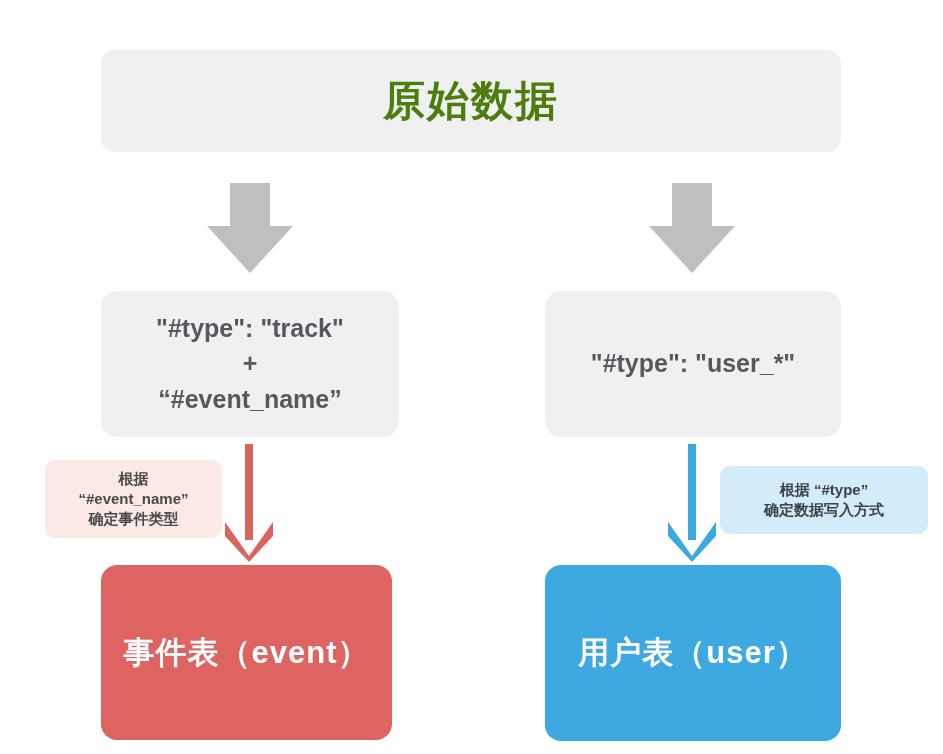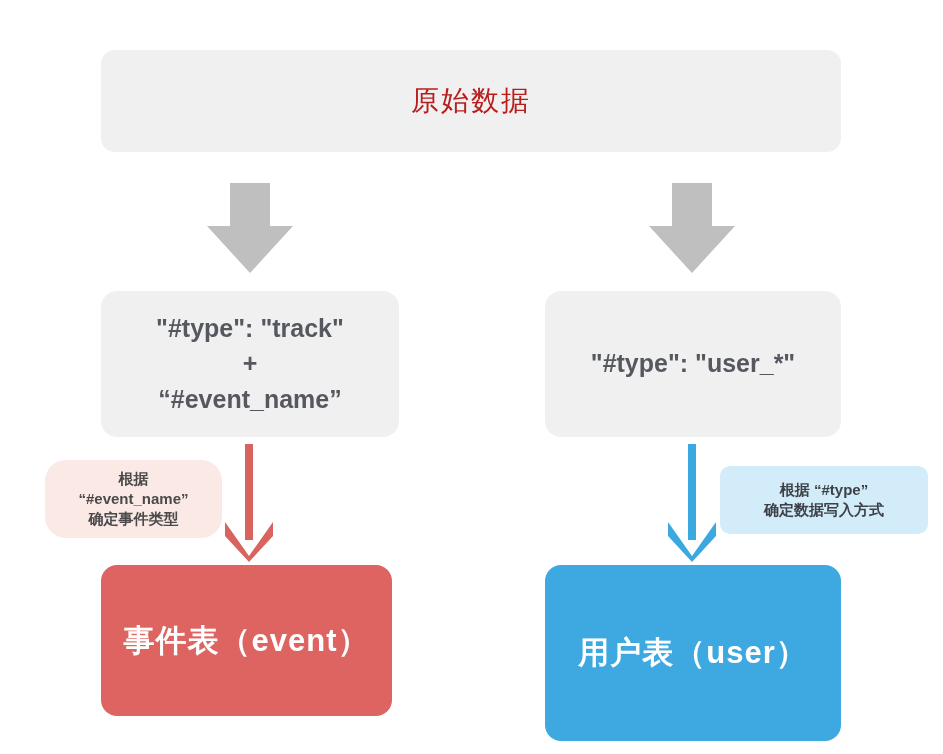--- a/index.html
+++ b/index.html
@@ -33,23 +33,23 @@
   
   .box-source {
     left: 101px;
     top: 50px;
     width: 740px;
     height: 102px;
     background: #f0f0f0;
     border-radius: 14px;
   }
   .box-source .label {
-    font-size: 28px;
-    font-weight: normal;
-    color: #b91c1c;
+    font-size: 42px;
+    font-weight: bold;
+    color: #4d7c0f;
     letter-spacing: 2px;
   }
 
   
   .box-cond {
     background: #f0f0f0;
     border-radius: 16px;
   }
   .box-cond-left {
     left: 101px;
@@ -80,21 +80,21 @@
   .box-table .label {
     font-size: 31px;
     font-weight: bold;
     color: #ffffff;
     letter-spacing: 1px;
   }
   .box-event {
     left: 101px;
     top: 565px;
     width: 291px;
-    height: 151px;
+    height: 175px;
     background: #dd6461;
   }
   .box-user {
     left: 545px;
     top: 565px;
     width: 296px;
     height: 176px;
     background: #3ea9e0;
   }
 
@@ -113,21 +113,20 @@
     font-weight: bold;
     color: #4a4a4a;
     line-height: 1.35;
   }
   .callout-pink {
     left: 45px;
     top: 460px;
     width: 177px;
     height: 78px;
     background: #fae9e5;
-    border-radius: 21px;
   }
   .callout-blue {
     left: 720px;
     top: 466px;
     width: 208px;
     height: 68px;
     background: #d3ecf9;
   }
   .callout-blue .label {
     color: #3e4248;

